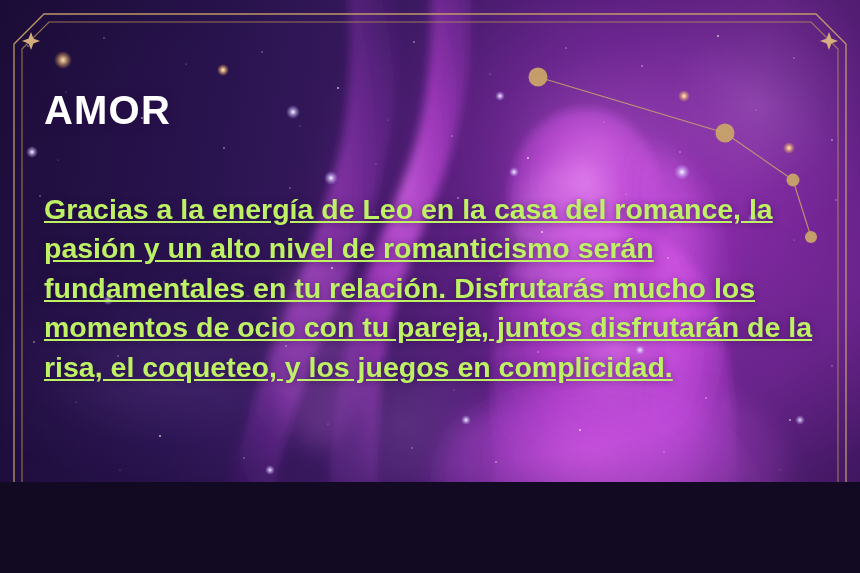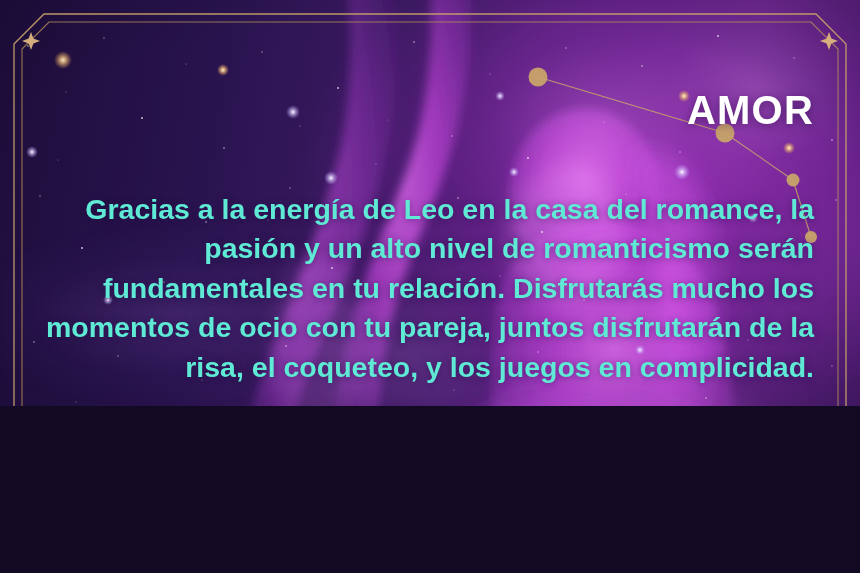--- a/index.html
+++ b/index.html
@@ -3,25 +3,24 @@
 <meta charset="utf-8">
 <style>
   html, body {
     margin: 0;
     padding: 0;
     background: #120a22;
   }
   #card {
     position: relative;
     width: 860px;
-    height: 406px;
+    height: 482px;
     overflow: hidden;
     font-family: "Liberation Sans", sans-serif;
     background: #2a1450;
-    text-align: right;
   }
 
   
   .bg-layer {
     position: absolute;
     inset: 0;
     pointer-events: none;
   }
 
   
@@ -89,27 +88,28 @@
   #title {
     color: #ffffff;
     font-size: 40px;
     font-weight: bold;
     letter-spacing: 1.2px;
     line-height: 1;
     margin: 0 0 60px 0;
     text-shadow: 0 2px 10px rgba(40, 8, 70, 0.55);
   }
   #body-text {
-    color: #5eead4;
+    color: #bef264;
     font-size: 28.5px;
     font-weight: bold;
     line-height: 1.385;
     margin: 0;
     max-width: 800px;
     text-shadow: 0 1px 7px rgba(40, 8, 70, 0.5);
+    text-decoration: underline;
   }
 </style>
 </head>
 <body>
 
 <div id="card">
 
   <div class="bg-layer" id="bg-base"></div>
   <div class="bg-layer" id="bg-nebula"></div>
 

